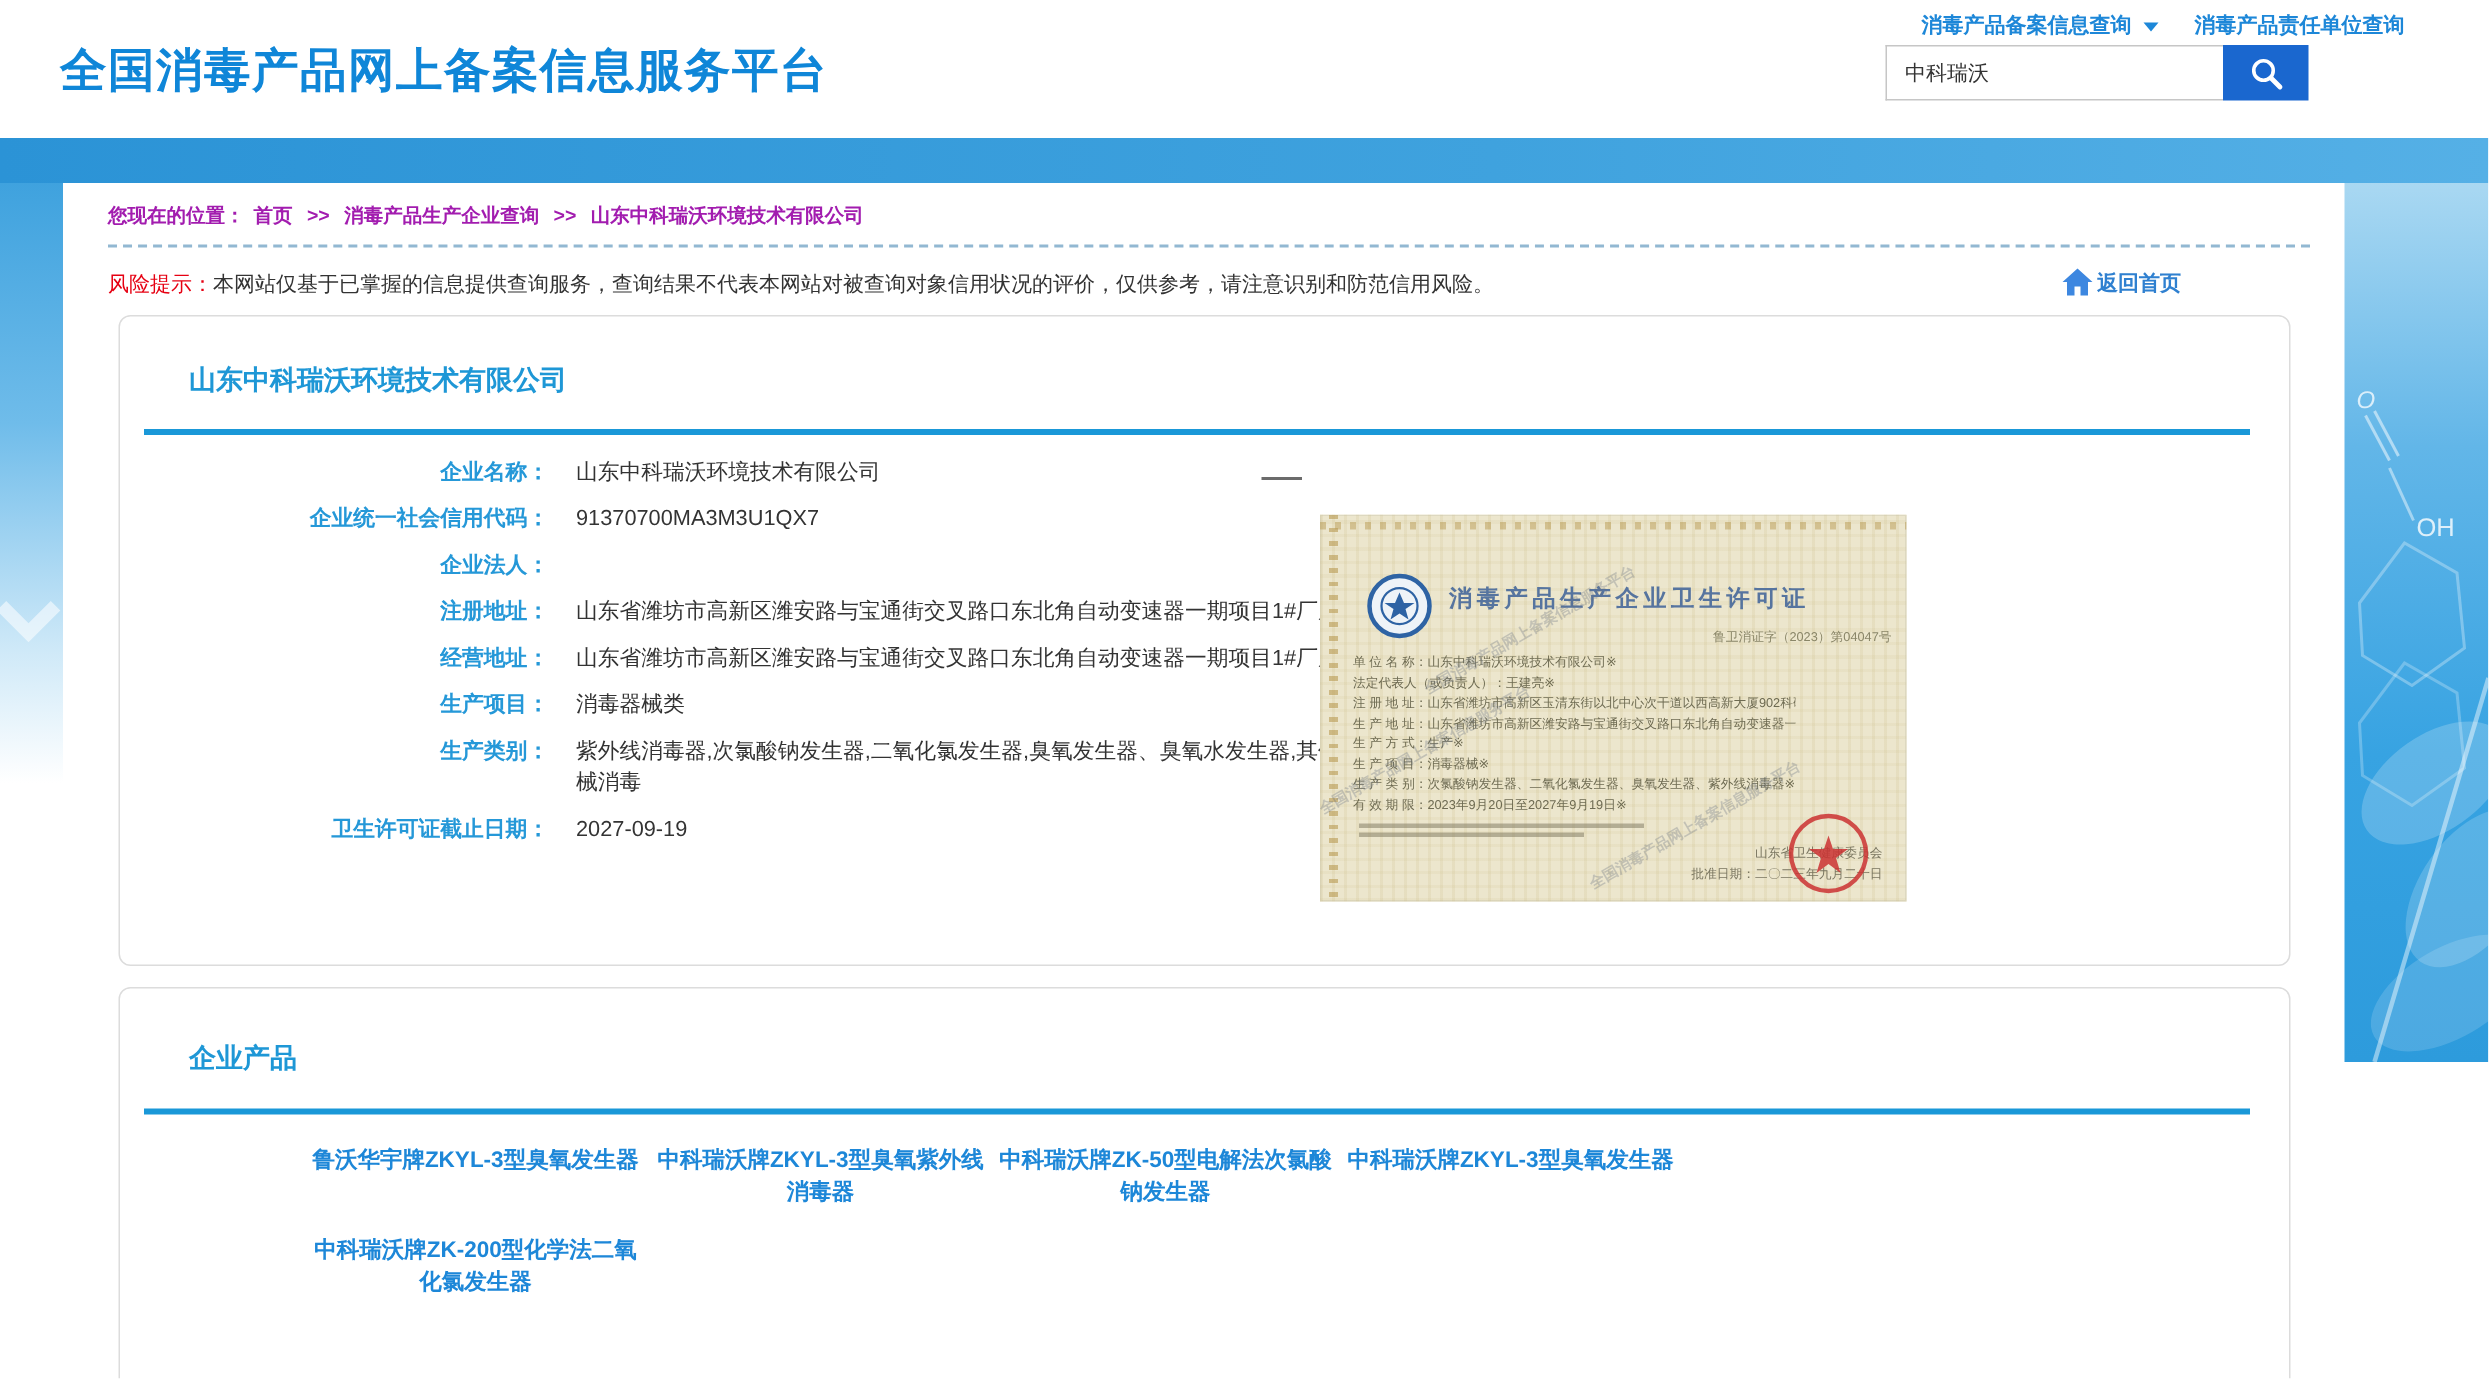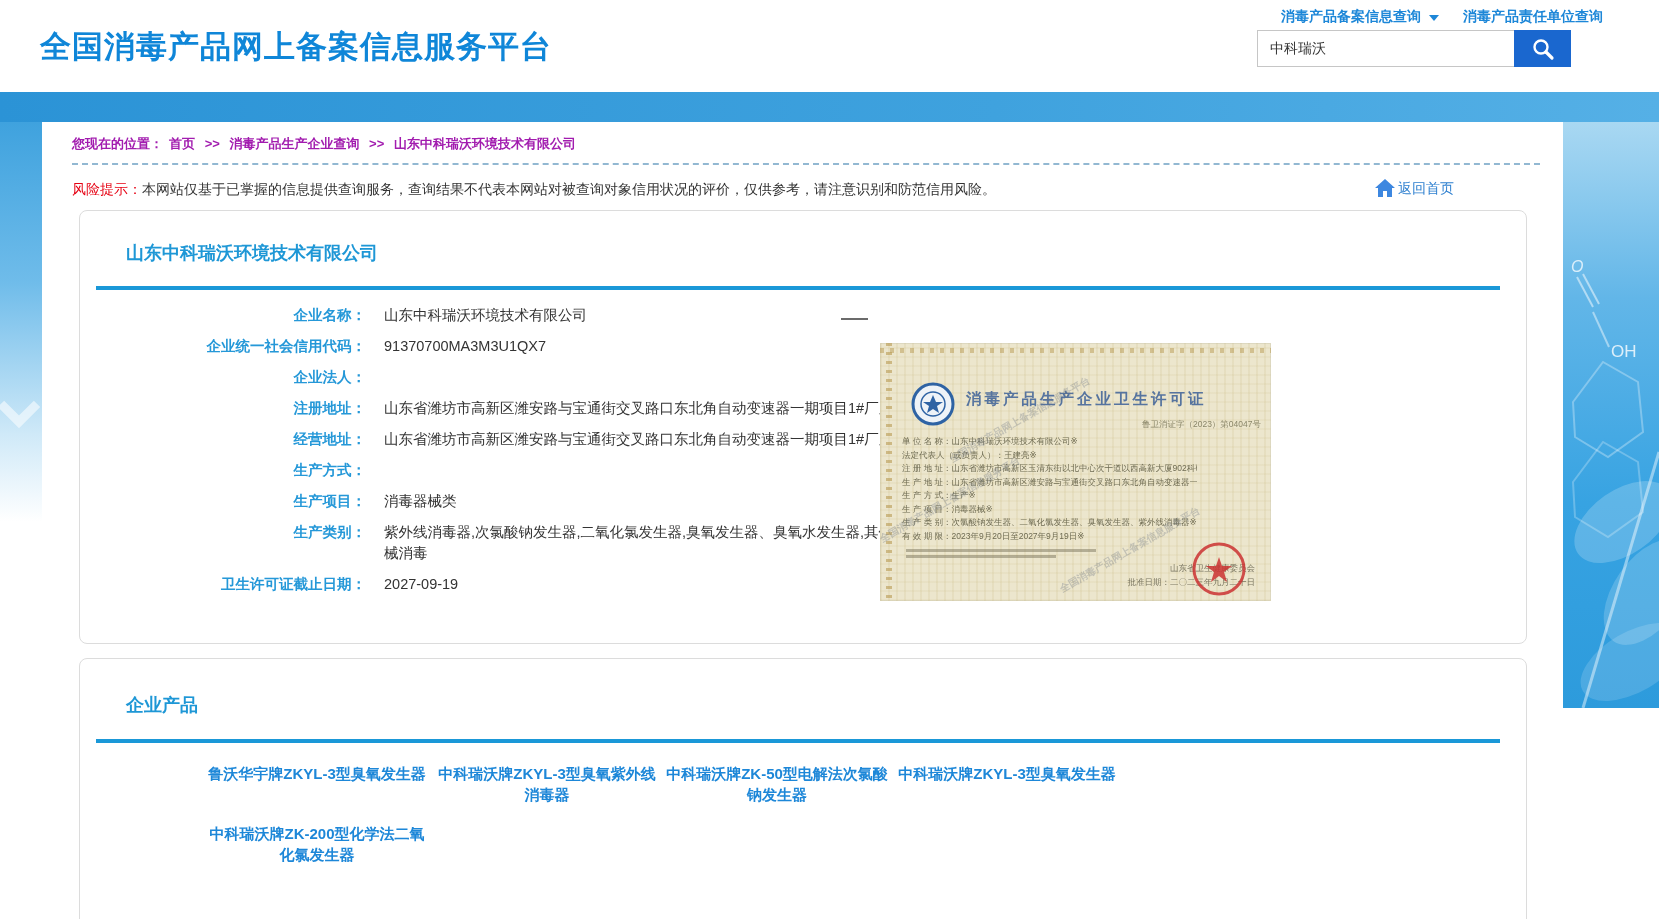--- a/index.html
+++ b/index.html
@@ -17,35 +17,35 @@
 
   
   .header{position:absolute;left:0;top:0;width:1659px;height:92px;background:#fff;}
   .site-title{position:absolute;left:40px;top:26px;font-size:31px;font-weight:700;color:#0f86d8;letter-spacing:1px;}
   .top-links{position:absolute;top:8px;left:1203px;width:400px;display:flex;align-items:center;justify-content:flex-end;
     font-size:14px;color:#1d87d8;font-weight:700;}
   .top-link{cursor:pointer;white-space:nowrap;}
   .dd-arrow{width:0;height:0;border-left:5px solid transparent;border-right:5px solid transparent;
     border-top:6px solid #1d87d8;margin:2px 10px 0 8px;display:inline-block;}
   .top-links .gap{width:14px;}
-  .search-row{position:absolute;top:30px;left:1257px;width:314px;height:37px;display:flex;}
+  .search-row{position:absolute;top:30px;left:1257px;width:282px;height:37px;display:flex;}
   .search-input{flex:1;border:1px solid #c6c6c6;border-right:none;padding:0 12px;font-size:14px;color:#333;outline:none;}
   .search-btn{width:57px;height:37px;background:#1a67cf;border:none;cursor:pointer;
     display:flex;align-items:center;justify-content:center;}
 
   
   .band{position:absolute;left:0;top:92px;width:1659px;height:30px;
     background:linear-gradient(90deg,#2b93d6 0%,#3fa2de 60%,#55b0e6 100%);}
 
   
   .breadcrumb{position:absolute;left:72px;top:135px;font-size:13px;font-weight:700;color:#a21caf;}
   .breadcrumb span{margin-right:6px;}
   .crumb-link{cursor:pointer;}
   .back-home{position:absolute;left:1374px;top:132px;display:flex;align-items:flex-end;cursor:pointer;}
-  .back-home .txt{font-size:14px;font-weight:400;color:#2f80d0;margin-left:2px;margin-top:48px;}
+  .back-home .txt{font-size:14px;font-weight:700;color:#2f80d0;margin-left:2px;margin-top:48px;}
 
   .dashed-sep{position:absolute;left:72px;top:163px;width:1468px;border-top:2px dashed #92b8d2;}
 
   .risk{position:absolute;left:72px;top:181px;font-size:14px;color:#333;}
   .risk .lab{color:#e60012;}
 
   
   .card{position:absolute;left:79px;width:1448px;background:#fff;border:1px solid #dcdcdc;border-radius:8px;}
   .card1{top:210px;height:434px;}
   .card2{top:658px;height:300px;}
@@ -171,24 +171,20 @@
       </div>
       <div class="frow">
         <div class="flabel">注册地址：</div>
         <div class="fvalue">山东省潍坊市高新区潍安路与宝通街交叉路口东北角自动变速器一期项目1#厂房</div>
       </div>
       <div class="frow">
         <div class="flabel">经营地址：</div>
         <div class="fvalue">山东省潍坊市高新区潍安路与宝通街交叉路口东北角自动变速器一期项目1#厂房</div>
       </div>
       <div class="frow">
-        <div class="flabel">生产方式：</div>
-        <div class="fvalue"></div>
-      </div>
-      <div class="frow">
         <div class="flabel">生产项目：</div>
         <div class="fvalue">消毒器械类</div>
       </div>
       <div class="frow">
         <div class="flabel">生产类别：</div>
         <div class="fvalue">紫外线消毒器,次氯酸钠发生器,二氧化氯发生器,臭氧发生器、臭氧水发生器,其他器械消毒</div>
       </div>
       <div class="frow">
         <div class="flabel">卫生许可证截止日期：</div>
         <div class="fvalue">2027-09-19</div>

